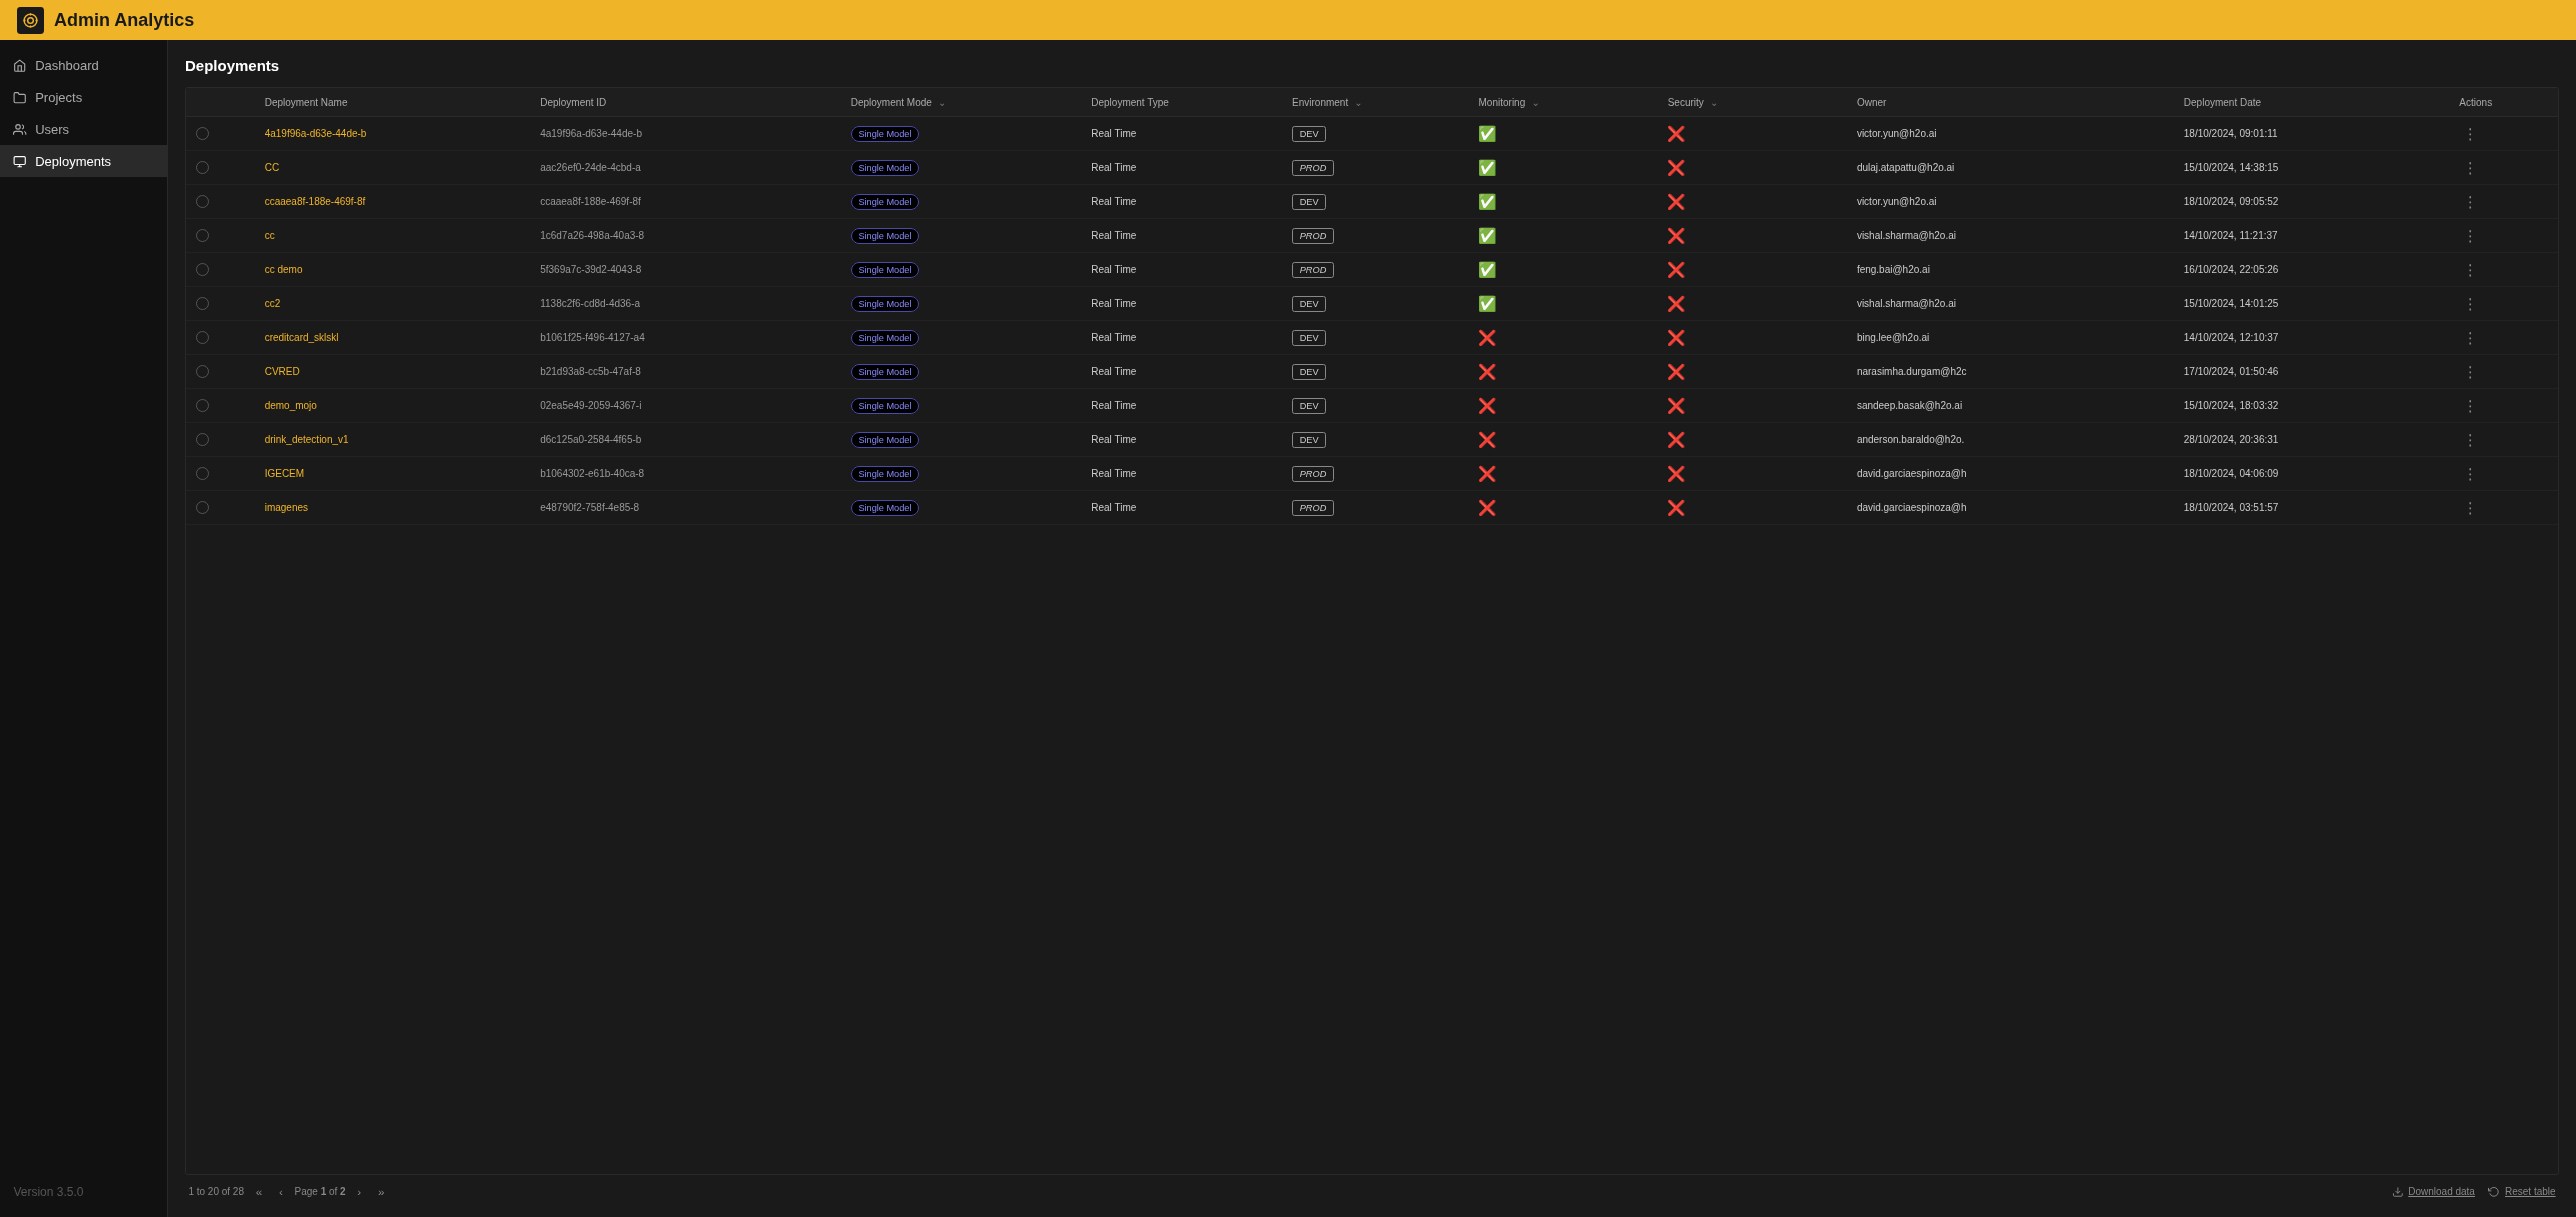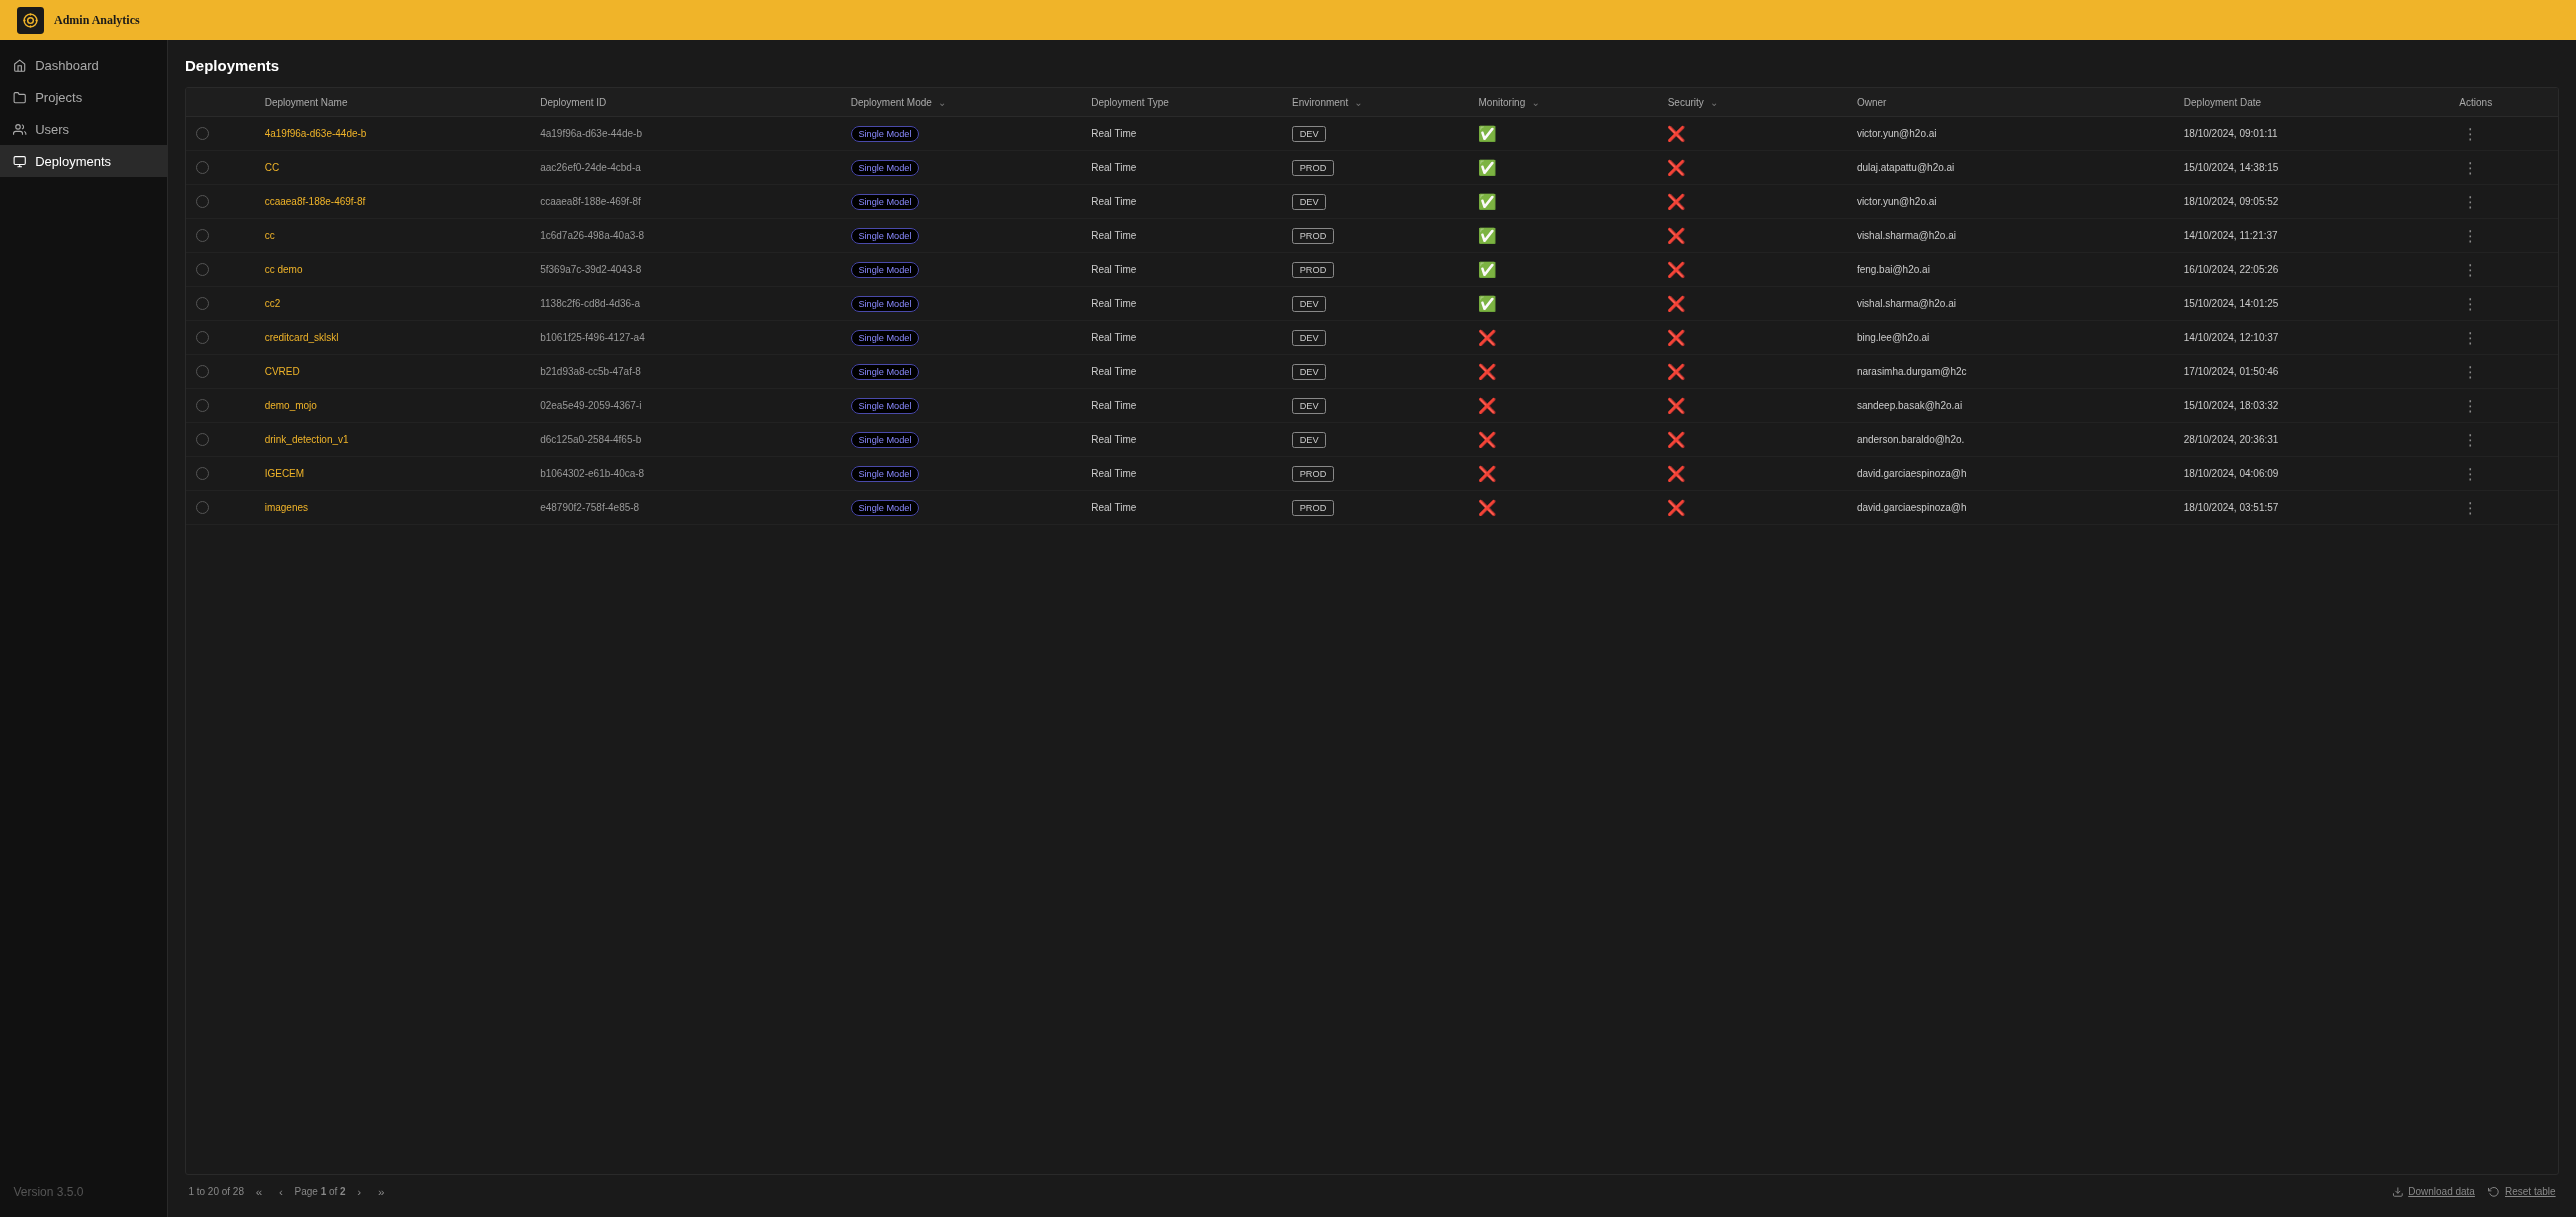--- a/index.html
+++ b/index.html
@@ -2,21 +2,21 @@
 <html style="font-size:13.4px"><head>
   <meta charset="utf-8">
   <style>
     * { box-sizing: border-box; margin: 0; padding: 0; }
     body { background: #1a1a1a; color: #e0e0e0; font-family: -apple-system, BlinkMacSystemFont, 'Segoe UI', sans-serif; font-size: 11px; display: flex; flex-direction: column; height: 100vh; overflow: hidden; }
 
     
     .header { background: #f0b429; display: flex; align-items: center; padding: 0 17px; height: 40px; flex-shrink: 0; }
     .header-logo { width: 27px; height: 27px; background: #1a1a1a; border-radius: 3.4px; display: flex; align-items: center; justify-content: center; margin-right: 10px; }
     .header-logo svg { width: 17px; height: 17px; }
-    .header-title { font-size: 12px; font-weight: 600; color: #1a1a1a; font-family: Liberation Serif, serif; }
+    .header-title { font-size: 18px; font-weight: 600; color: #1a1a1a; }
 
     
     .layout { display: flex; flex: 1; overflow: hidden; }
 
     
     .sidebar { width: 168px; background: #111; border-right: 0.8px solid #2a2a2a; display: flex; flex-direction: column; padding: 10px 0; flex-shrink: 0; }
     .sidebar-item { display: flex; align-items: center; padding: 8.4px 13.4px; cursor: pointer; color: #aaa; font-size: 13px; gap: 8.4px; }
     .sidebar-item.active { background: #2a2a2a; color: #fff; }
     .sidebar-item svg { width: 13.4px; height: 13.4px; flex-shrink: 0; }
     .sidebar-version { margin-top: auto; padding: 8.4px 13.4px; color: #555; font-size: 12px; }
@@ -48,21 +48,21 @@
     .col-security { width: 92px; }
     .col-owner { width: 159px; }
     .col-date { width: 134px; }
     .col-actions { width: 42px; }
 
     .radio-btn { width: 13.4px; height: 13.4px; border-radius: 50%; border: 1.7px solid #555; background: transparent; cursor: pointer; }
     .link-name { color: #f0b429; text-decoration: none; cursor: pointer; }
     .badge-mode { background: #000000; color: #8a8aff; border: 0.8px solid #4a4aaa; padding: 1.7px 6.7px; border-radius: 10px; font-size: 9.2px; white-space: nowrap; }
     .env-badge { border: 0.8px solid #888; border-radius: 2.5px; padding: 1.7px 6.7px; font-size: 9.2px; font-weight: 500; }
     .env-dev { color: #ccc; border-color: #888; }
-    .env-prod { color: #ccc; border-color: #888; }
+    .env-prod { color: #ccc; border-color: #888; font-style: italic; }
     .check-green { color: #4caf50; font-size: 13.4px; }
     .cross-red { color: #f44336; font-size: 13.4px; }
     .sort-icon { margin-left: 3.4px; opacity: 0.6; }
     .actions-btn { background: transparent; border: none; color: #888; cursor: pointer; font-size: 15px; padding: 0 3.4px; }
 
     
     .footer { display: flex; align-items: center; justify-content: space-between; padding: 8.4px 3.4px 0; flex-shrink: 0; color: #888; font-size: 10px; }
     .pagination { display: flex; align-items: center; gap: 6.7px; }
     .page-btn { background: transparent; border: none; color: #888; cursor: pointer; font-size: 11.7px; padding: 1.7px 5px; }
     .page-btn:disabled { opacity: 0.3; cursor: default; }

